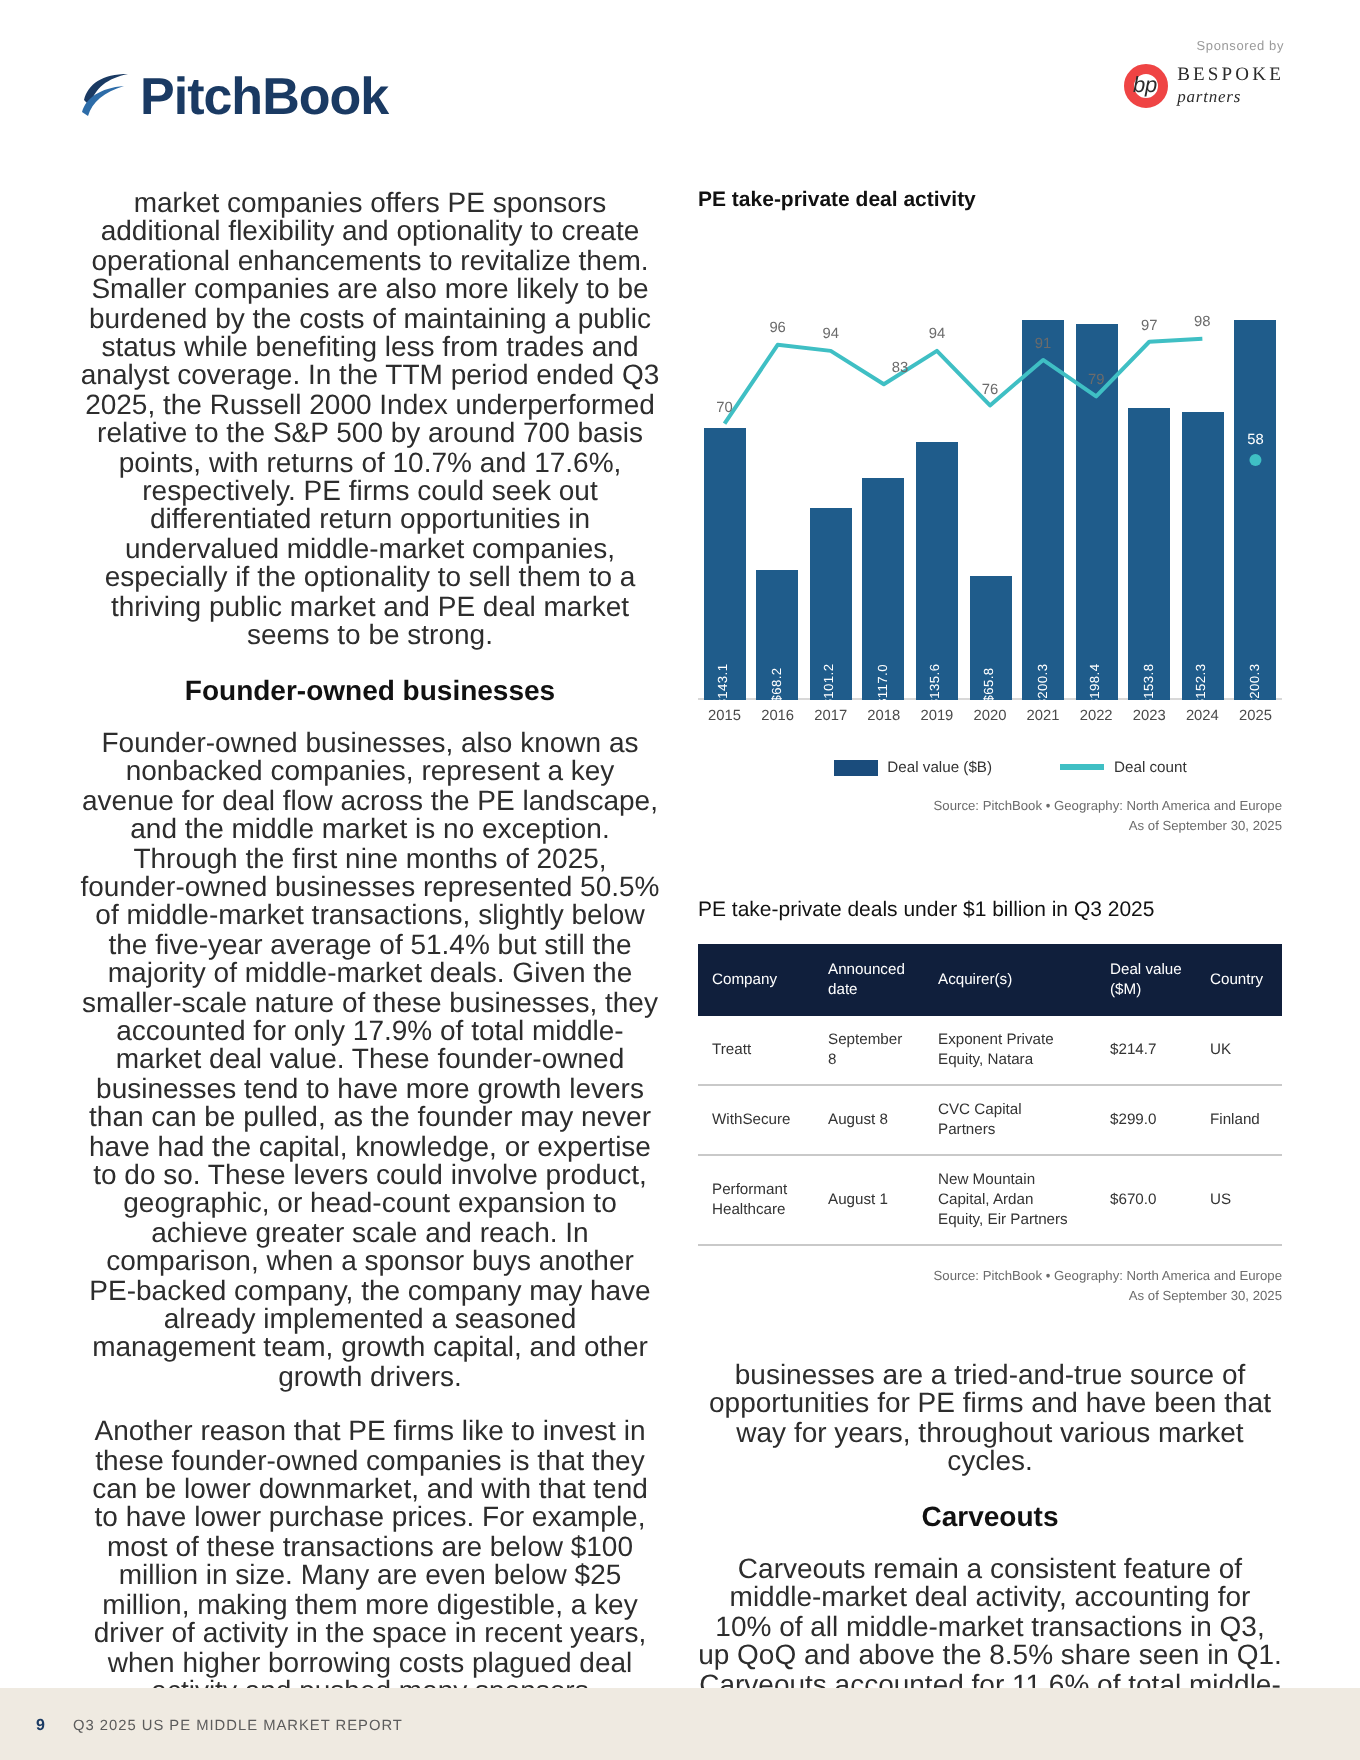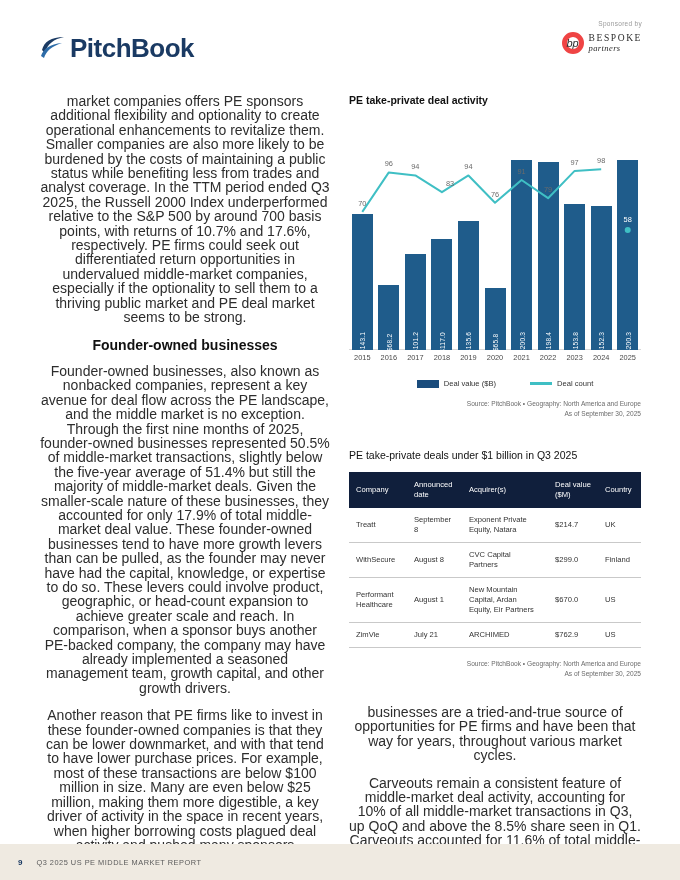--- a/index.html
+++ b/index.html
@@ -240,36 +240,30 @@
             <td>$299.0</td>
             <td>Finland</td>
           </tr>
           <tr>
             <td>Performant Healthcare</td>
             <td>August 1</td>
             <td>New Mountain Capital, Ardan Equity, Eir Partners</td>
             <td>$670.0</td>
             <td>US</td>
           </tr>
-          <tr>
-            <td>ZimVie</td>
-            <td>July 21</td>
-            <td>ARCHIMED</td>
-            <td>$762.9</td>
-            <td>US</td>
-          </tr>
         </tbody>
     </table>
 
     <div class="source">
       <div>Source: PitchBook  •  Geography: North America and Europe</div>
       <div>As of September 30, 2025</div>
     </div>
 
     <p class="body" style="margin-top:26px;">businesses are a tried-and-true source of opportunities for PE firms and have been that way for years, throughout various market cycles.</p>
+    <div class="subhead">Carveouts</div>
     <p class="body">Carveouts remain a consistent feature of middle-market deal activity, accounting for 10% of all middle-market transactions in Q3, up QoQ and above the 8.5% share seen in Q1. Carveouts accounted for 11.6% of total middle-market</p>
   </div>
 
   <div class="footer">
     <span class="footer-page">9</span>
     <span class="footer-text">Q3 2025 US PE MIDDLE MARKET REPORT</span>
   </div>
 
 </div>
 

